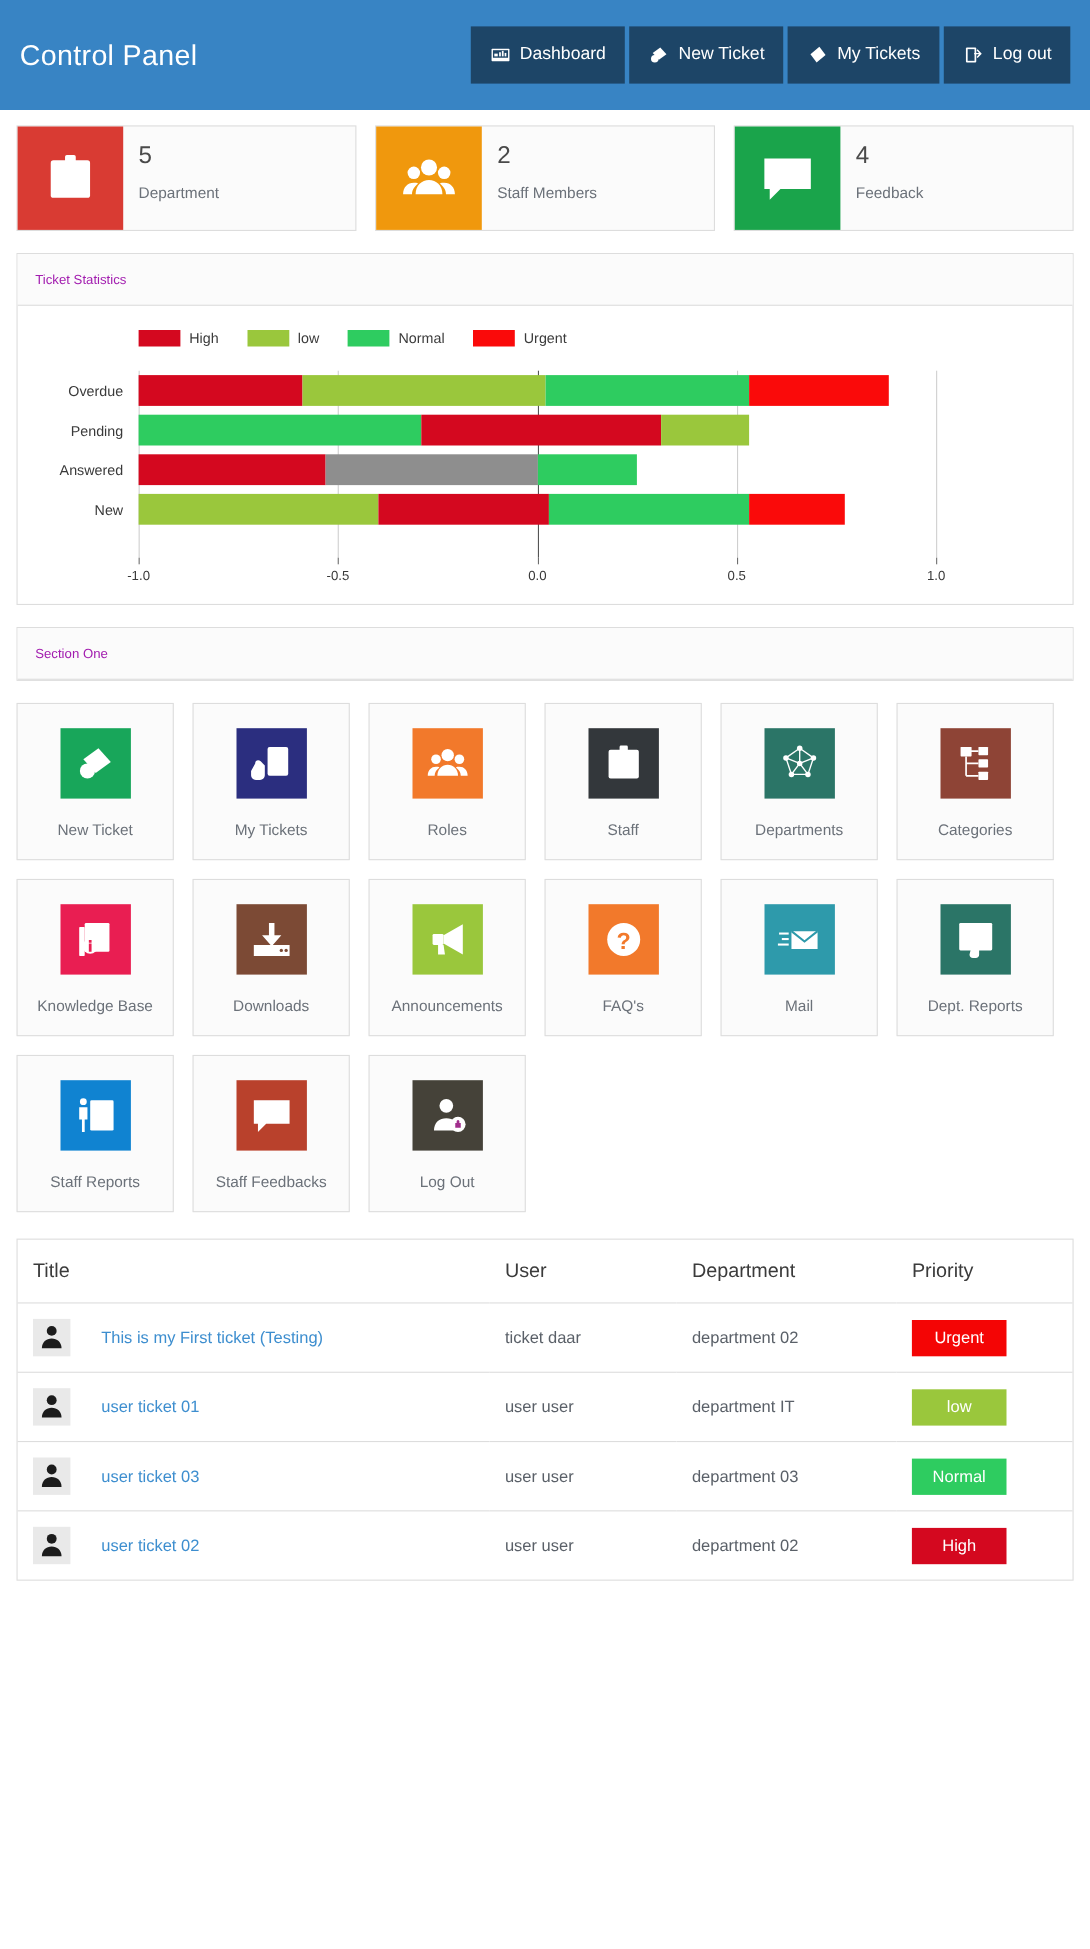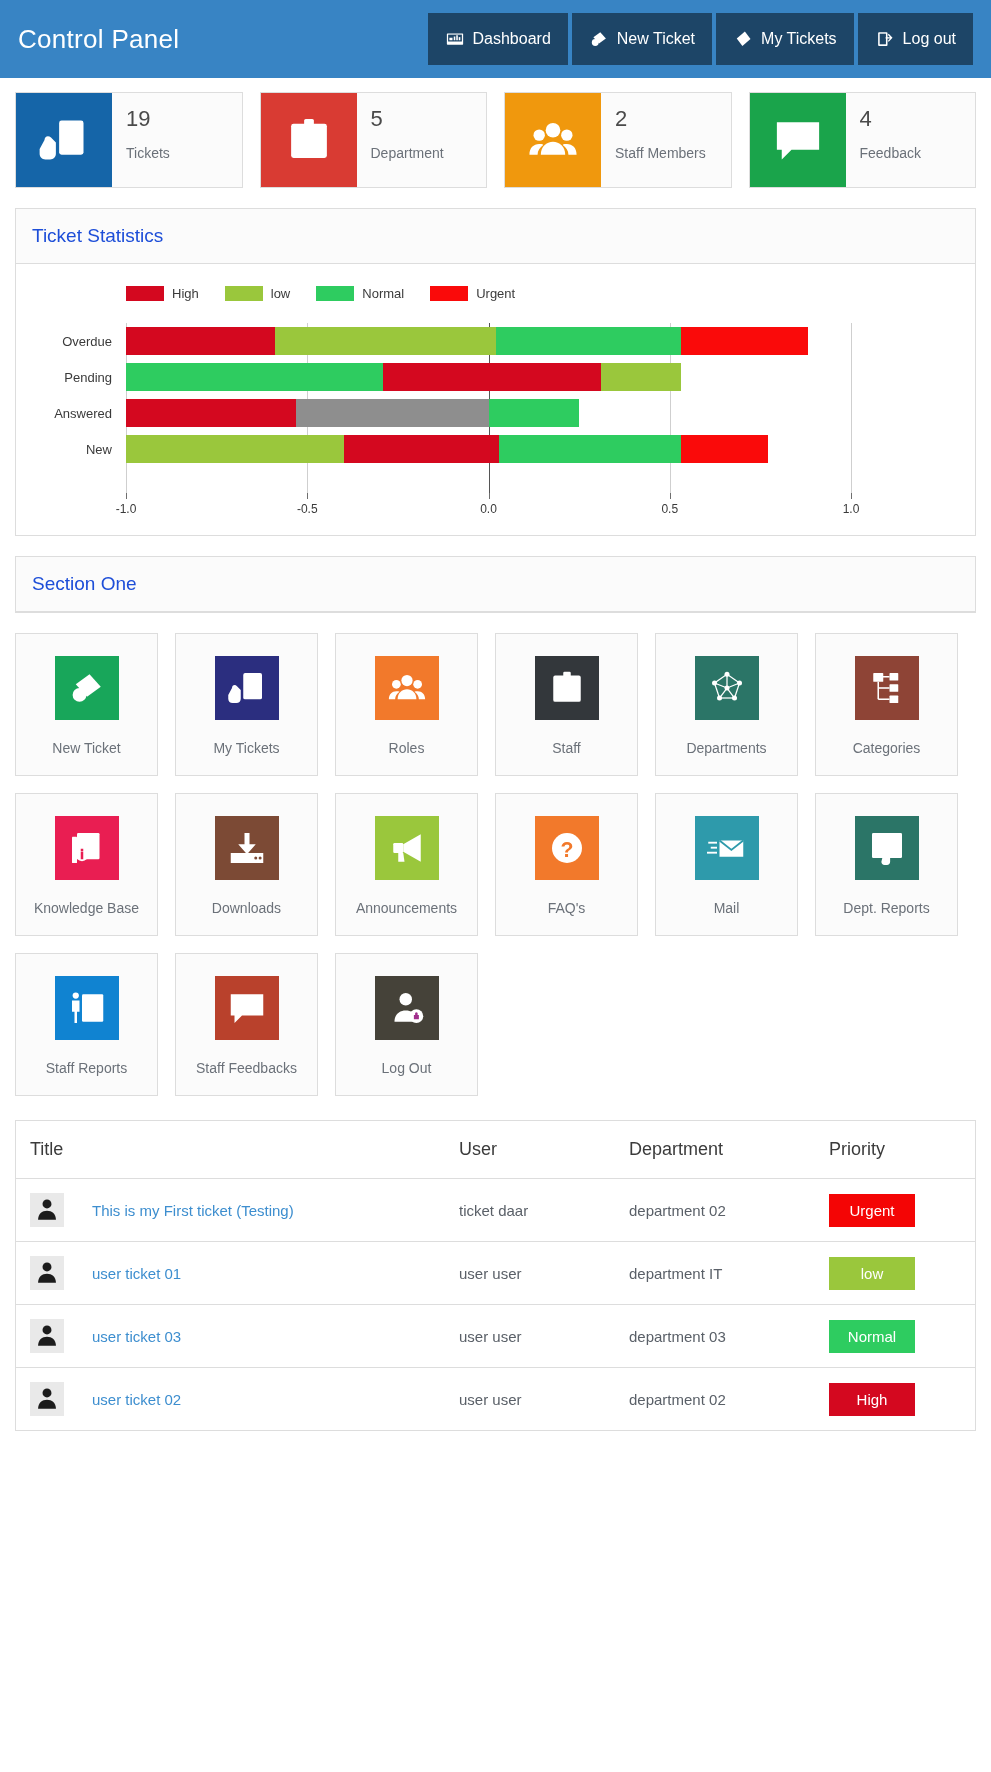--- a/index.html
+++ b/index.html
@@ -5,21 +5,21 @@
   * { box-sizing: border-box; }
   html, body {
     margin: 0; padding: 0;
     background: #ffffff;
     font-family: "Liberation Sans", sans-serif;
   }
   body { width: 991px; height: 1772px; position: relative; overflow: hidden; }
 
   
   .topbar {
-    height: 78px;
+    height: 100px;
     background: #3884c4;
     display: flex;
     align-items: center;
     padding: 0 18px;
     position: relative;
   }
   .brand {
     color: #ffffff;
     font-size: 26px;
     letter-spacing: .3px;
@@ -68,22 +68,22 @@
   .stat-lbl { font-size: 14px; color: #6b7179; margin-top: 14px; }
 
   
   .panel {
     margin: 20px 15px 0 15px;
     border: 1px solid #dddddd;
     background: #ffffff;
   }
   .panel-head {
     padding: 16px 16px;
-    font-size: 19px;
-    color: #1d4ed8;
+    font-size: 12px;
+    color: #a21caf;
     background: #fbfbfb;
     border-bottom: 1px solid #dddddd;
   }
   .panel-head.alt { background: #e8edf3; border-bottom: 1px solid #d4dae2; }
   .panel-body { padding: 0; }
 
   
   .chart-wrap { padding: 22px 14px 12px 14px; }
   .legend { display: flex; gap: 26px; padding-left: 96px; margin-bottom: 22px; }
   .legend-item { display: flex; align-items: center; gap: 8px; }
@@ -185,36 +185,20 @@
           <rect x="10" y="10" width="30" height="44" rx="3" fill="#ffffff"></rect>
           <rect x="15" y="15" width="20" height="34" fill="#1d4567"></rect>
           <path d="M34 26 h14 l-7 -8 l3 -3 l12 13 l-12 13 l-3 -3 l7 -8 h-14 z" fill="#ffffff"></path>
         </svg>
         <span>Log out</span>
       </div>
     </div>
 </div>
 
 <div class="stats">
-    <div class="stat">
-      <div class="stat-ico" style="background: rgb(21, 101, 168);">
-        <svg viewBox="0 0 64 64" width="52" height="52">
-          <rect x="26" y="8" width="30" height="42" rx="3" fill="#ffffff"></rect>
-          <rect x="31" y="13" width="14" height="12" fill="none" stroke="#ffffff" stroke-width="2"></rect>
-          <rect x="31" y="30" width="20" height="3" fill="#ffffff"></rect>
-          <rect x="31" y="36" width="20" height="3" fill="#ffffff"></rect>
-          <rect x="31" y="42" width="14" height="3" fill="#ffffff"></rect>
-          <path d="M8 32 c0 -5 5 -6 8 -3 l6 6 v14 c0 4 -3 7 -7 7 h-6 c-4 0 -7 -3 -7 -7 v-6 z" fill="#ffffff"></path>
-        </svg>
-      </div>
-      <div class="stat-txt">
-        <div class="stat-num">19</div>
-        <div class="stat-lbl">Tickets</div>
-      </div>
-    </div>
     <div class="stat">
       <div class="stat-ico" style="background: rgb(217, 59, 51);">
         <svg viewBox="0 0 64 64" width="52" height="52">
           <rect x="10" y="12" width="44" height="42" rx="3" fill="#ffffff"></rect>
           <rect x="14" y="18" width="36" height="32" fill="none" stroke="#ffffff" stroke-width="2.5"></rect>
           <rect x="26" y="6" width="12" height="8" rx="2" fill="#ffffff"></rect>
           <circle cx="24" cy="30" r="5" fill="#ffffff"></circle>
           <path d="M17 44 c0 -5 4 -8 7 -8 c3 0 7 3 7 8 z" fill="#ffffff"></path>
           <rect x="34" y="28" width="14" height="3" fill="#ffffff"></rect>
           <rect x="34" y="35" width="14" height="3" fill="#ffffff"></rect>

